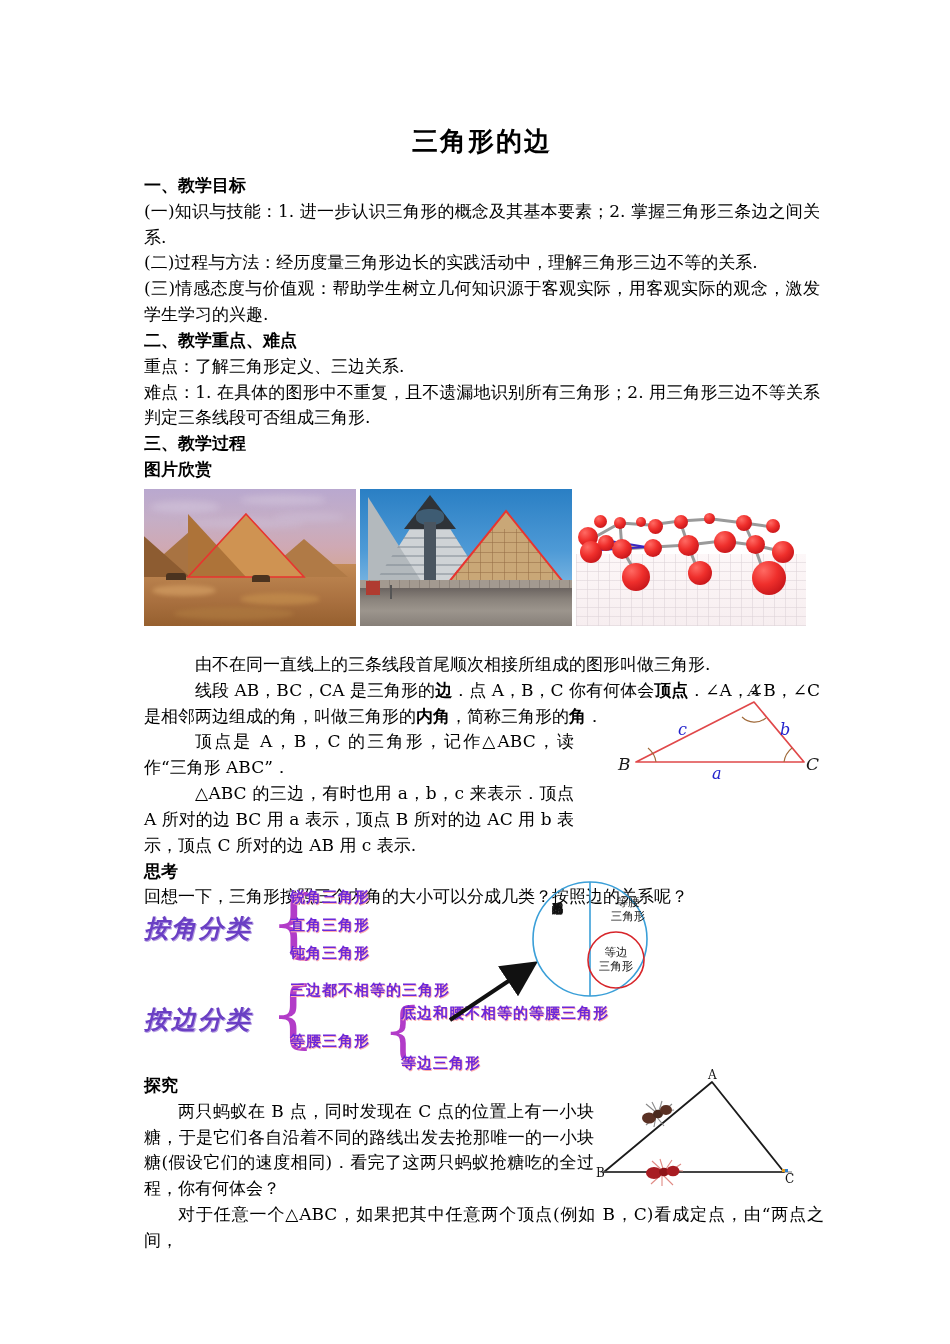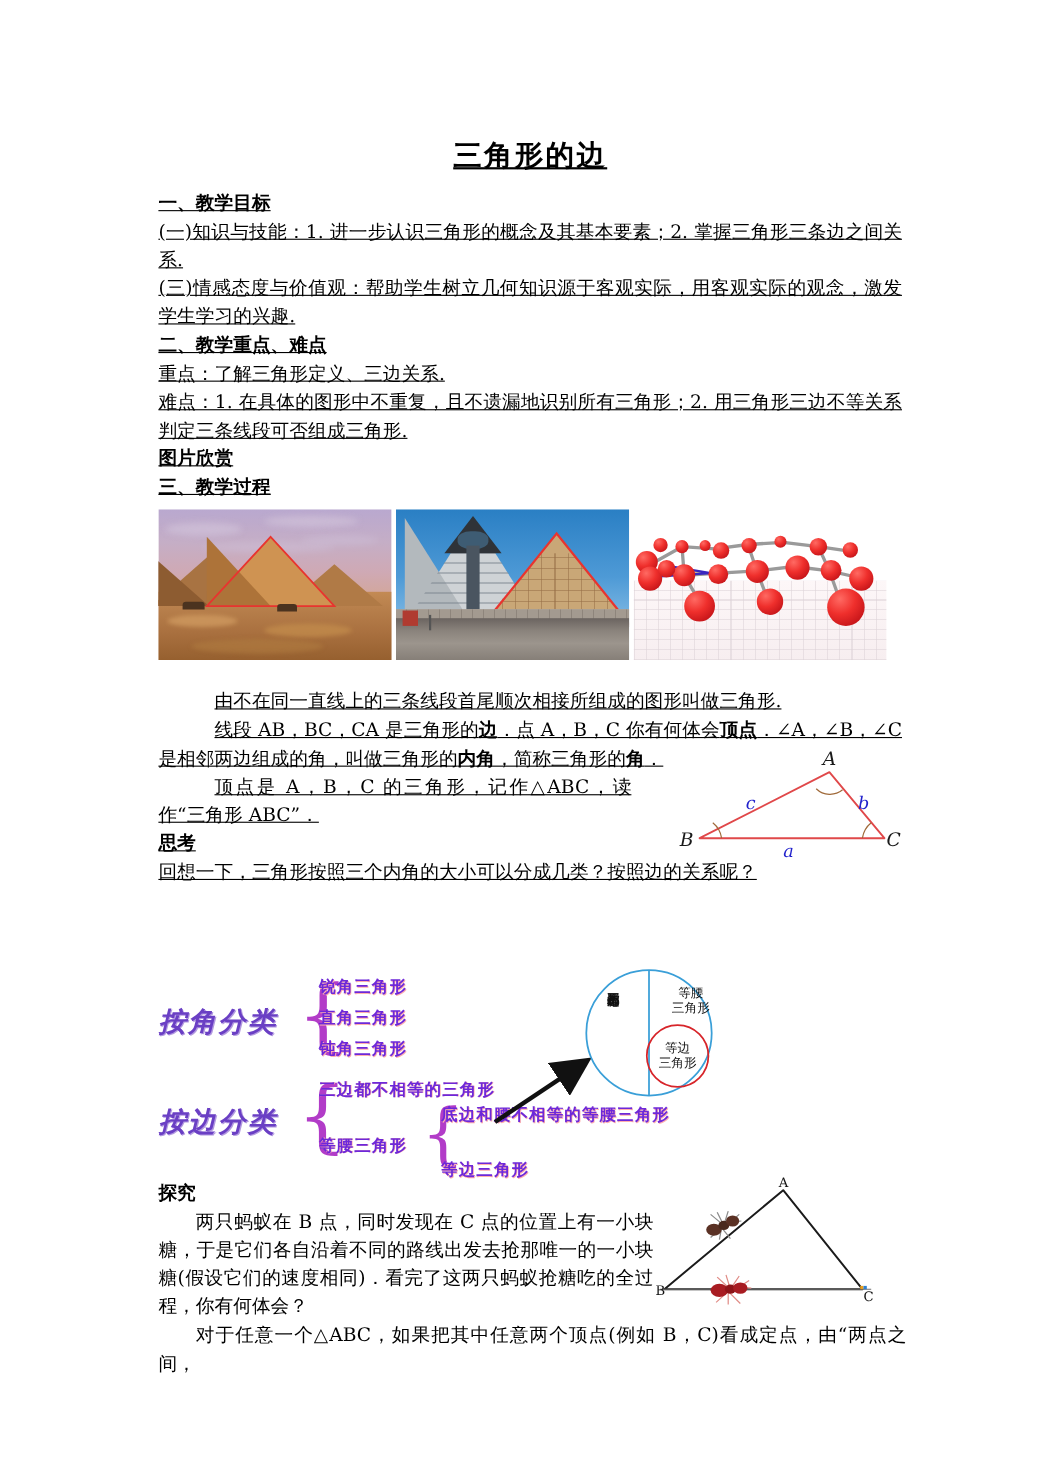--- a/index.html
+++ b/index.html
@@ -10,21 +10,20 @@
     background: #ffffff;
     font-family: "DejaVu Serif", "Liberation Serif", serif;
     color: #000000;
     overflow: hidden;
   }
   .page {
     position: relative;
     width: 950px;
     height: 1344px;
     padding: 96px 130px 4px 144px;
-    text-decoration: underline;
   }
   .doc-title {
     text-align: center;
     font-size: 26px;
     font-weight: bold;
     letter-spacing: 2px;
     margin: 28px 0 14px 0;
     font-family: "DejaVu Serif", "Liberation Serif", serif;
   }
   .h-section {
@@ -124,28 +123,29 @@
 </style>
 </head>
 <body>
 
 <div class="page">
 
   <div class="doc-title">三角形的边</div>
 
   <div class="h-section">一、教学目标</div>
   <div class="para">(一)知识与技能：1. 进一步认识三角形的概念及其基本要素；2. 掌握三角形三条边之间关系.</div>
+  <div class="para">(二)过程与方法：经历度量三角形边长的实践活动中，理解三角形三边不等的关系.</div>
   <div class="para">(三)情感态度与价值观：帮助学生树立几何知识源于客观实际，用客观实际的观念，激发学生学习的兴趣.</div>
 
   <div class="h-section">二、教学重点、难点</div>
   <div class="para">重点：了解三角形定义、三边关系.</div>
   <div class="para">难点：1. 在具体的图形中不重复，且不遗漏地识别所有三角形；2. 用三角形三边不等关系判定三条线段可否组成三角形.</div>
 
+  <div class="h-section">三、教学过程</div>
   <div class="h-section">图片欣赏</div>
-  <div class="h-section">三、教学过程</div>
 
   <div class="img-strip">
 
     <div class="photo photo-pyramids">
       <div class="sky1"></div>
       <div class="cloud1" style="left:6px;  top:12px; width:70px; height:12px;"></div>
       <div class="cloud1" style="left:96px; top:6px;  width:86px; height:10px;"></div>
       <div class="cloud1" style="left:40px; top:30px; width:120px;height:9px; opacity:.5;"></div>
       <div class="cloud1" style="left:130px;top:24px; width:70px; height:8px; opacity:.5;"></div>
       <div class="sand1"></div>
@@ -248,20 +248,21 @@
     </div>
   </div>
 
   <div style="height:26px;"></div>
 
   <div class="para indent3">由不在同一直线上的三条线段首尾顺次相接所组成的图形叫做三角形.</div>
 
   <div class="para indent3"><span>线段 AB，BC，CA 是三角形的</span><b class="term">边</b><span>．点 A，B，C 你有何体会</span><b class="term">顶点</b><span>．∠A，∠B，∠C 是相邻两边组成的角，叫做三角形的</span><b class="term">内角</b><span>，简称三角形的</span><b class="term">角</b><span>．</span></div>
 
   <div class="para indent3" style="width:430px;">顶点是 A，B，C 的三角形，记作△ABC，读作“三角形 ABC”．</div>
+  <div class="para indent3" style="width:430px;">△ABC 的三边，有时也用 a，b，c 来表示．顶点 A 所对的边 BC 用 a 表示，顶点 B 所对的边 AC 用 b 表示，顶点 C 所对的边 AB 用 c 表示.</div>
 
   <div class="fig-abc" style="left:608px; top:680px; width:215px; height:110px;">
     <svg width="215" height="110" style="position:absolute;left:0;top:0;">
       <polygon points="146,22 196,82 28,82" fill="none" stroke="#e0484a" stroke-width="1.7" stroke-linejoin="round"></polygon>
       <path d="M 134,37 A 18,18 0 0 0 158,38" fill="none" stroke="#a06a3a" stroke-width="1.1"></path>
       <path d="M 48,82 A 22,22 0 0 0 40,68" fill="none" stroke="#a06a3a" stroke-width="1.1"></path>
       <path d="M 176,82 A 22,22 0 0 1 184,68" fill="none" stroke="#a06a3a" stroke-width="1.1"></path>
     </svg>
     <span class="lbl lbl-v" style="left:140px; top:0px;">A</span>
     <span class="lbl lbl-v" style="left:10px;  top:74px;">B</span>

